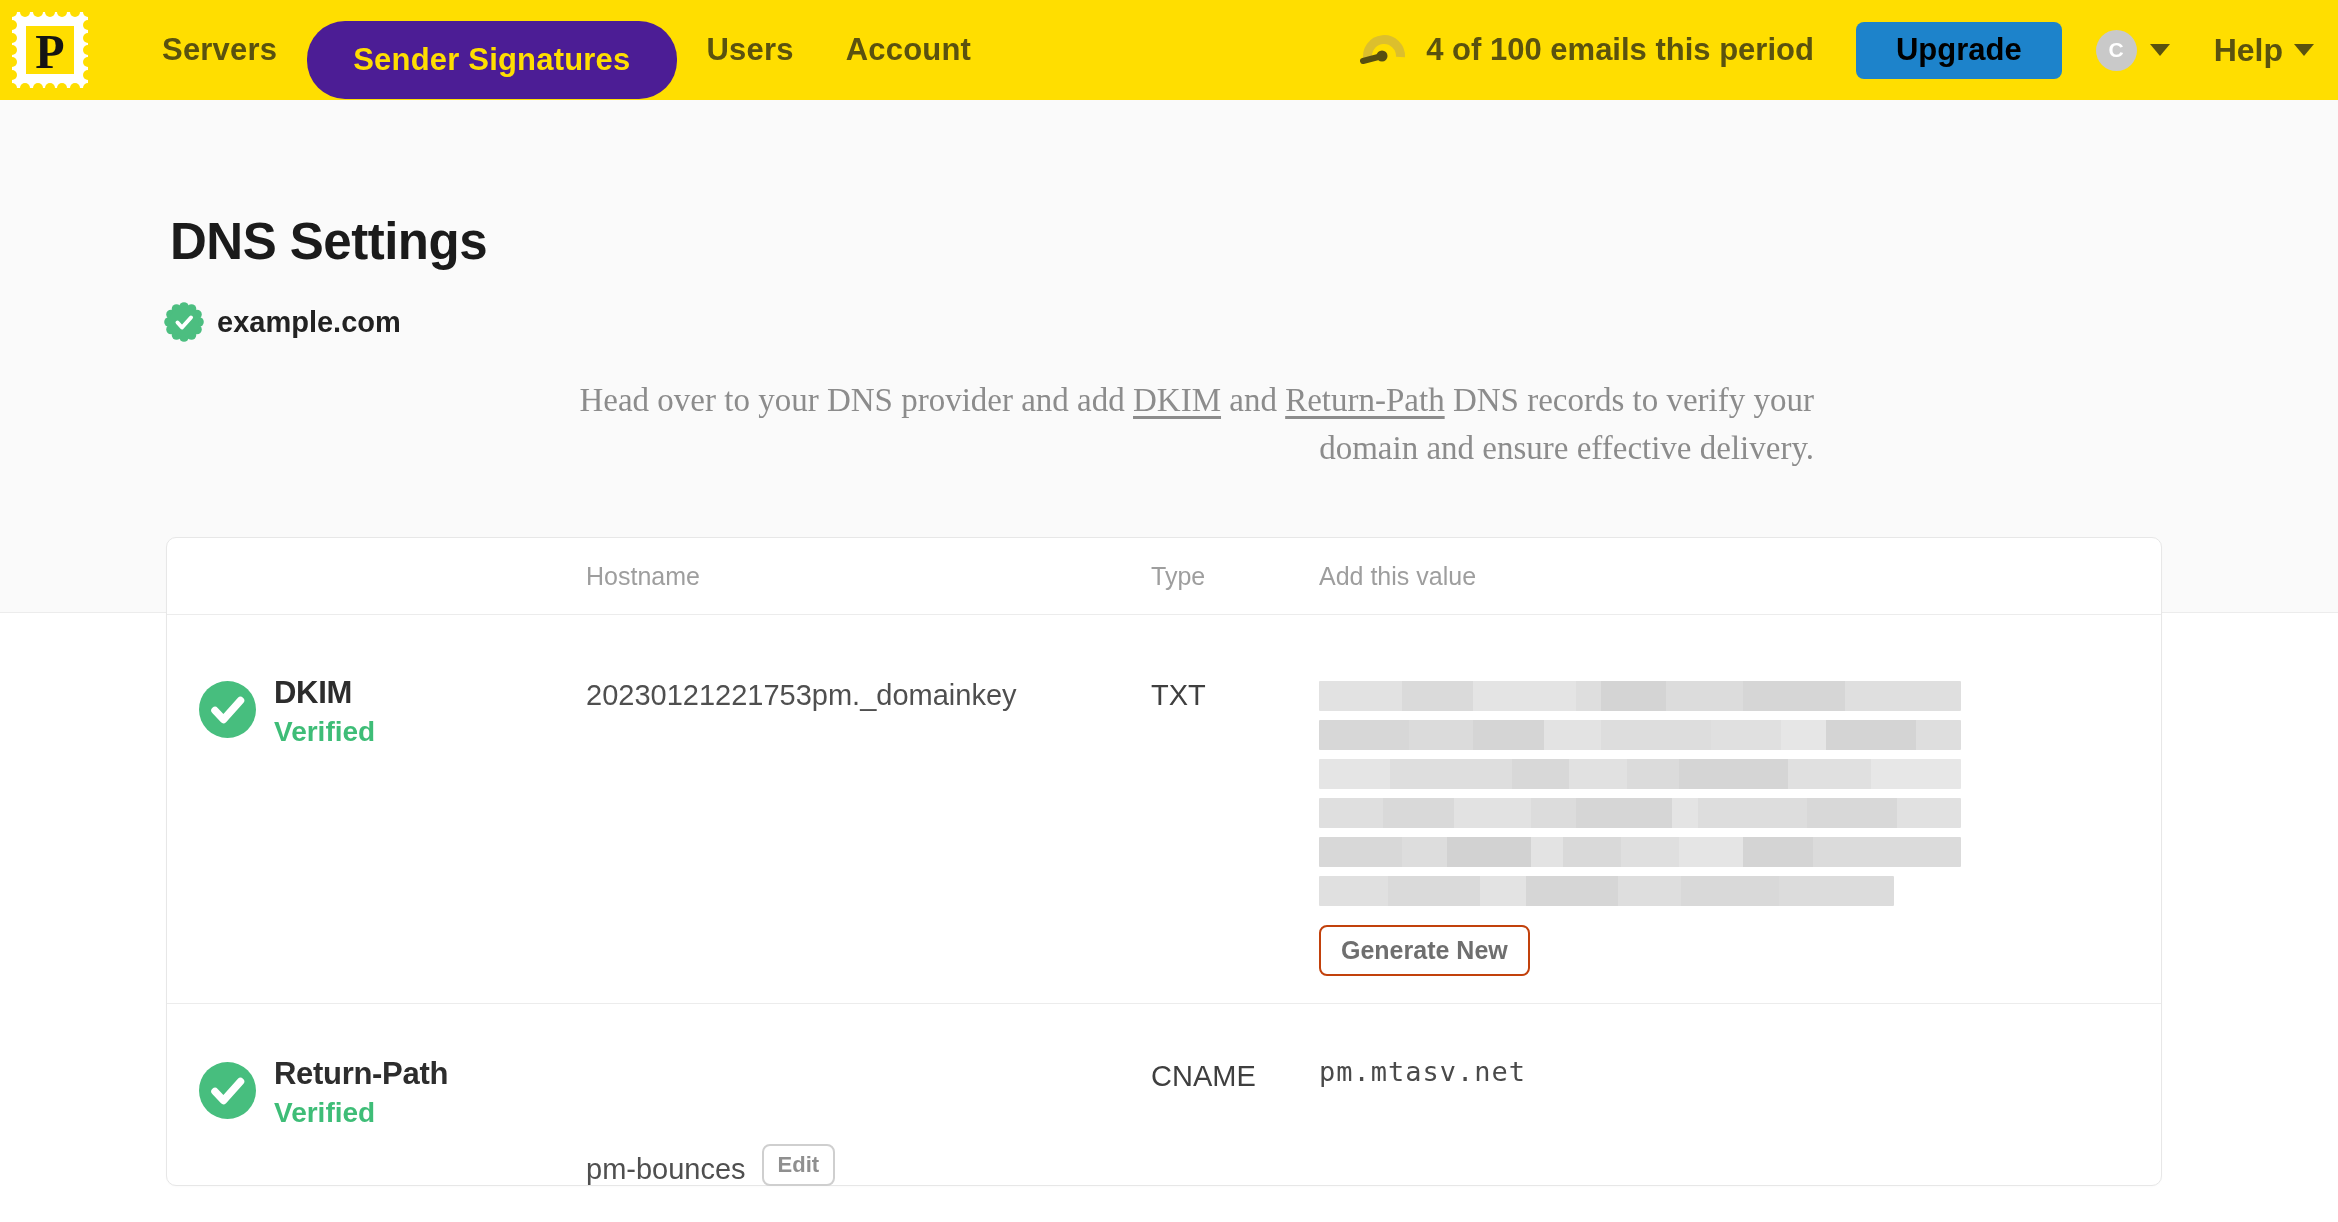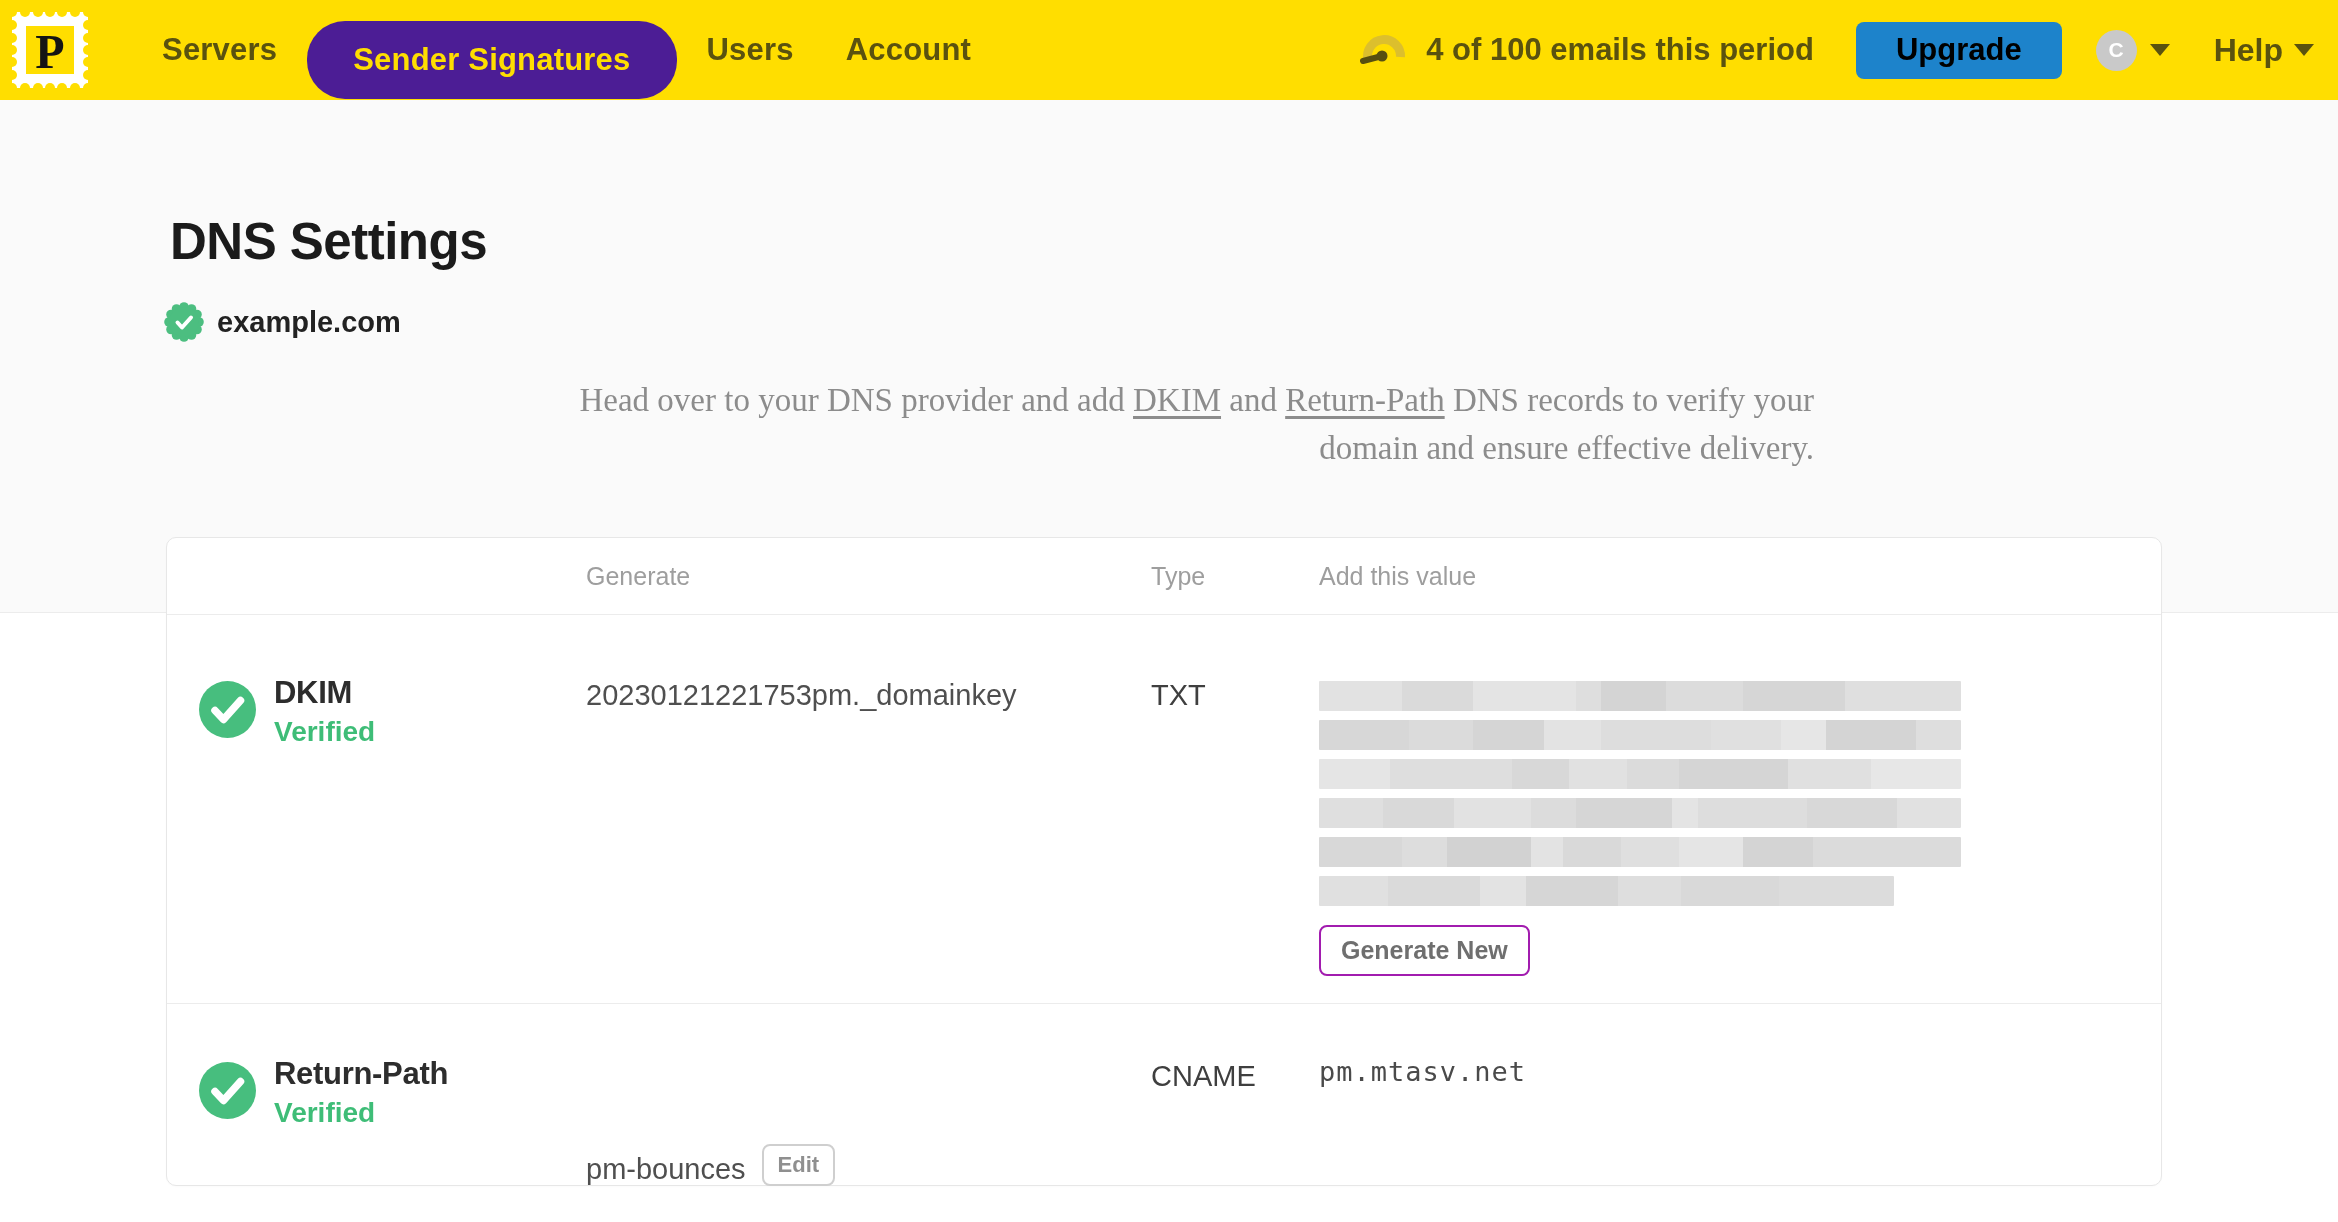--- a/index.html
+++ b/index.html
@@ -109,21 +109,21 @@
   .value-cell { padding-top:66px; padding-right:40px; }
   .redact { height:30px; width:642px; margin-bottom:9px; border-radius:1px; }
   .redact.r1 { background:linear-gradient(90deg,#e2e2e2 0 13%,#dadada 0 24%,#e4e4e4 0 40%,#dedede 0 44%,#d4d4d4 0 54%,#dcdcdc 0 66%,#d6d6d6 0 82%,#dfdfdf 0 100%); }
   .redact.r2 { background:linear-gradient(90deg,#d7d7d7 0 14%,#dbdbdb 0 24%,#d5d5d5 0 35%,#e3e3e3 0 44%,#dddddd 0 61%,#e0e0e0 0 72%,#e6e6e6 0 79%,#d4d4d4 0 93%,#dedede 0 100%); }
   .redact.r3 { background:linear-gradient(90deg,#e5e5e5 0 11%,#dedede 0 30%,#d8d8d8 0 39%,#e1e1e1 0 48%,#dbdbdb 0 56%,#d5d5d5 0 73%,#e0e0e0 0 86%,#e7e7e7 0 100%); }
   .redact.r4 { background:linear-gradient(90deg,#dfdfdf 0 10%,#d9d9d9 0 21%,#e2e2e2 0 33%,#dcdcdc 0 40%,#d6d6d6 0 55%,#e4e4e4 0 59%,#dddddd 0 76%,#d8d8d8 0 90%,#e1e1e1 0 100%); }
   .redact.r5 { background:linear-gradient(90deg,#d8d8d8 0 13%,#dddddd 0 20%,#d2d2d2 0 33%,#e3e3e3 0 38%,#d9d9d9 0 47%,#dfdfdf 0 56%,#e5e5e5 0 66%,#d4d4d4 0 77%,#dbdbdb 0 100%); }
   .redact.r6 { width:575px; background:linear-gradient(90deg,#e0e0e0 0 12%,#dadada 0 28%,#e3e3e3 0 36%,#d6d6d6 0 52%,#dedede 0 63%,#d9d9d9 0 80%,#dcdcdc 0 100%); }
   .generate-btn {
     margin-top:10px;
-    background:#fff; border:2px solid #a21caf; border-radius:8px;
+    background:#fff; border:2px solid #c2410c; border-radius:8px;
     font-size:25px; font-weight:700; color:#6F6F6F; font-family:inherit;
     padding:9px 20px; cursor:pointer;
   }
   .mono-value {
     font-family:"DejaVu Sans Mono","Liberation Mono",monospace;
     font-size:27px; color:#4A4A4A; letter-spacing:1px; padding-top:58px;
   }
 </style>
 </head>
 <body>
@@ -214,21 +214,21 @@
 </div>
 
 <p class="desc">
   <span>Head over to your DNS provider and add </span><a>DKIM</a><span> and </span><a>Return-Path</a><span> DNS records to verify your domain and ensure effective delivery.</span>
 </p>
 
 <div class="card">
 
   <div class="grid-row thead">
     <div class="th"></div>
-    <div class="th">Generate</div>
+    <div class="th">Hostname</div>
     <div class="th">Type</div>
     <div class="th">Add this value</div>
   </div>
 
   <div class="grid-row row1">
     <div class="cell status-cell">
       <svg class="check-circle" viewBox="0 0 57 57">
         <circle cx="28.5" cy="28.5" r="28.5" fill="#47BE7E"></circle>
         <path d="M16 29.5 l8.5 9 l17 -19" fill="none" stroke="#ffffff" stroke-width="7.5" stroke-linecap="round" stroke-linejoin="round"></path>
       </svg>

